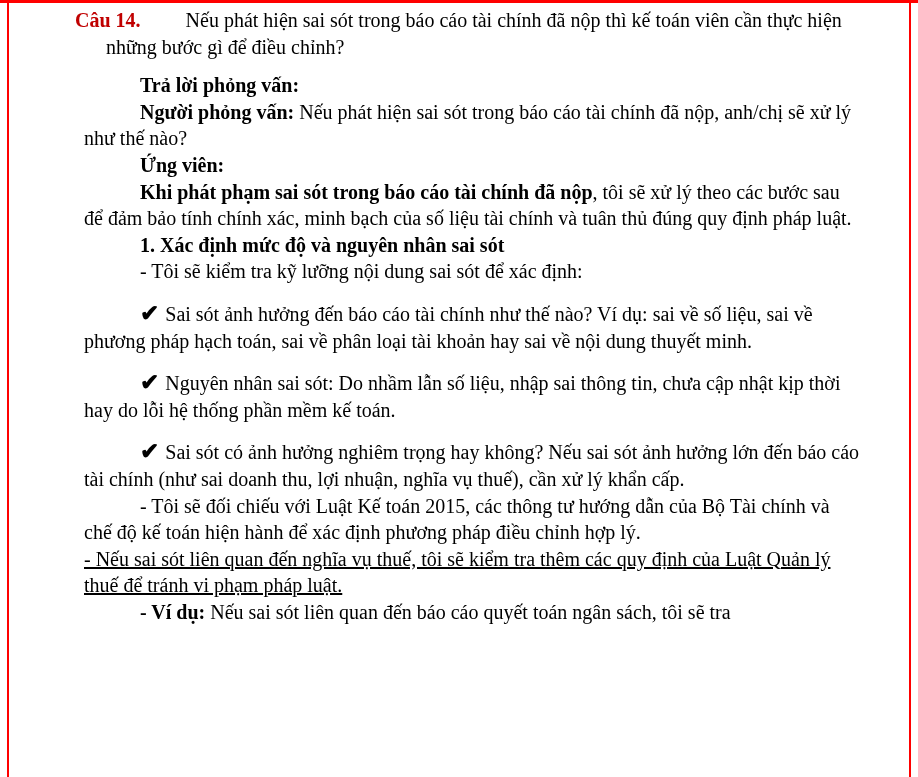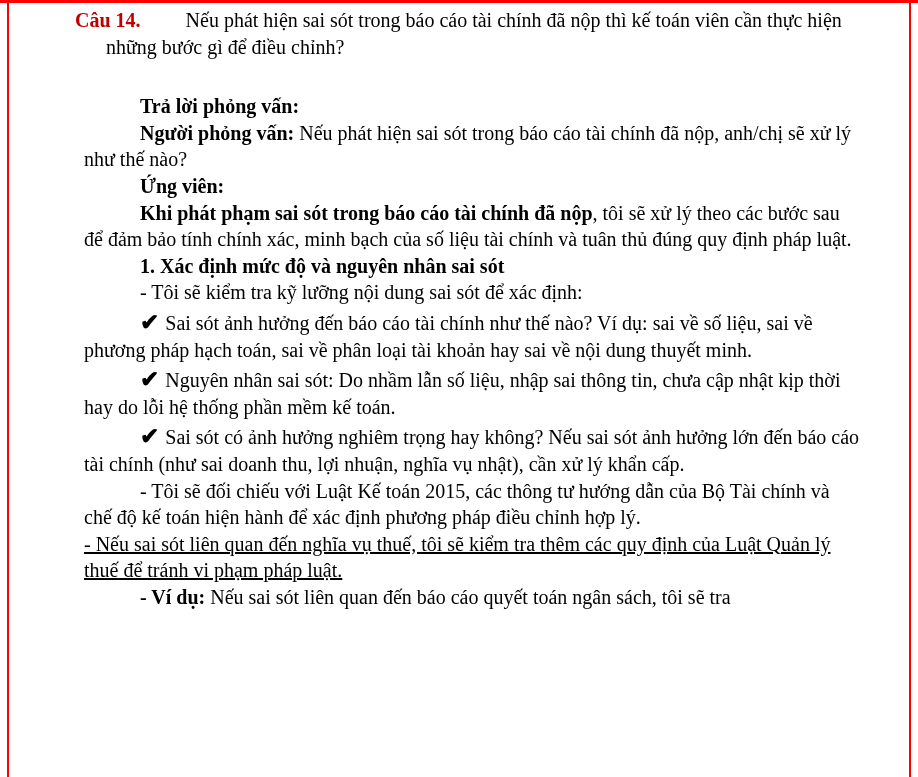--- a/index.html
+++ b/index.html
@@ -46,22 +46,22 @@
     color: #000000;
     text-align: left;
   }
   .para { margin: 0; }
   .para.indent { text-indent: 56px; }
   .para.flush { text-indent: 0; text-decoration: underline; }
   .para.question {
     margin-left: 22px;
     text-indent: -31px;
   }
-  .para.space-before { margin-top: 33px; }
-  .para.check-para { margin-top: 4px; }
+  .para.space-before { margin-top: 12px; }
+  .para.check-para { margin-top: 16px; }
   .b { font-weight: bold; }
   .red {  }
   .tab { display: inline-block; width: 45px; }
   .check {
     font-weight: bold;
     font-size: 23px;
     letter-spacing: 1px;
   }
 </style>
 </head>
@@ -74,18 +74,18 @@
   <div class="doc" style="color: rgb(0, 0, 0);">
       <div class="para question"><span class="b red" style="color: rgb(192, 0, 0);">Câu 14.</span><span class="tab"></span><span>Nếu phát hiện sai sót trong báo cáo tài chính đã nộp thì kế toán viên cần thực hiện những bước gì để điều chỉnh?</span></div>
       <div class="para indent space-before"><span class="b">Trả lời phỏng vấn:</span></div>
       <div class="para indent"><span class="b">Người phỏng vấn:</span><span> Nếu phát hiện sai sót trong báo cáo tài chính đã nộp, anh/chị sẽ xử lý như thế nào?</span></div>
       <div class="para indent"><span class="b">Ứng viên:</span></div>
       <div class="para indent"><span class="b">Khi phát phạm sai sót trong báo cáo tài chính đã nộp</span><span>, tôi sẽ xử lý theo các bước sau để đảm bảo tính chính xác, minh bạch của số liệu tài chính và tuân thủ đúng quy định pháp luật.</span></div>
       <div class="para indent"><span class="b">1. Xác định mức độ và nguyên nhân sai sót</span></div>
       <div class="para indent"><span>- Tôi sẽ kiểm tra kỹ lưỡng nội dung sai sót để xác định:</span></div>
       <div class="para indent check-para"><span class="check">✔</span><span> Sai sót ảnh hưởng đến báo cáo tài chính như thế nào? Ví dụ: sai về số liệu, sai về phương pháp hạch toán, sai về phân loại tài khoản hay sai về nội dung thuyết minh.</span></div>
       <div class="para indent check-para"><span class="check">✔</span><span> Nguyên nhân sai sót: Do nhầm lẫn số liệu, nhập sai thông tin, chưa cập nhật kịp thời hay do lỗi hệ thống phần mềm kế toán.</span></div>
-      <div class="para indent check-para"><span class="check">✔</span><span> Sai sót có ảnh hưởng nghiêm trọng hay không? Nếu sai sót ảnh hưởng lớn đến báo cáo tài chính (như sai doanh thu, lợi nhuận, nghĩa vụ nhật), cần xử lý khẩn cấp.</span></div>
+      <div class="para indent check-para"><span class="check">✔</span><span> Sai sót có ảnh hưởng nghiêm trọng hay không? Nếu sai sót ảnh hưởng lớn đến báo cáo tài chính (như sai doanh thu, lợi nhuận, nghĩa vụ thuế), cần xử lý khẩn cấp.</span></div>
       <div class="para indent"><span>- Tôi sẽ đối chiếu với Luật Kế toán 2015, các thông tư hướng dẫn của Bộ Tài chính và chế độ kế toán hiện hành để xác định phương pháp điều chỉnh hợp lý.</span></div>
       <div class="para flush"><span>- Nếu sai sót liên quan đến nghĩa vụ thuế, tôi sẽ kiểm tra thêm các quy định của Luật Quản lý thuế để tránh vi phạm pháp luật.</span></div>
       <div class="para indent"><span class="b">- Ví dụ:</span><span> Nếu sai sót liên quan đến báo cáo quyết toán ngân sách, tôi sẽ tra</span></div>
     </div>
 </div>
 
 </body></html>

